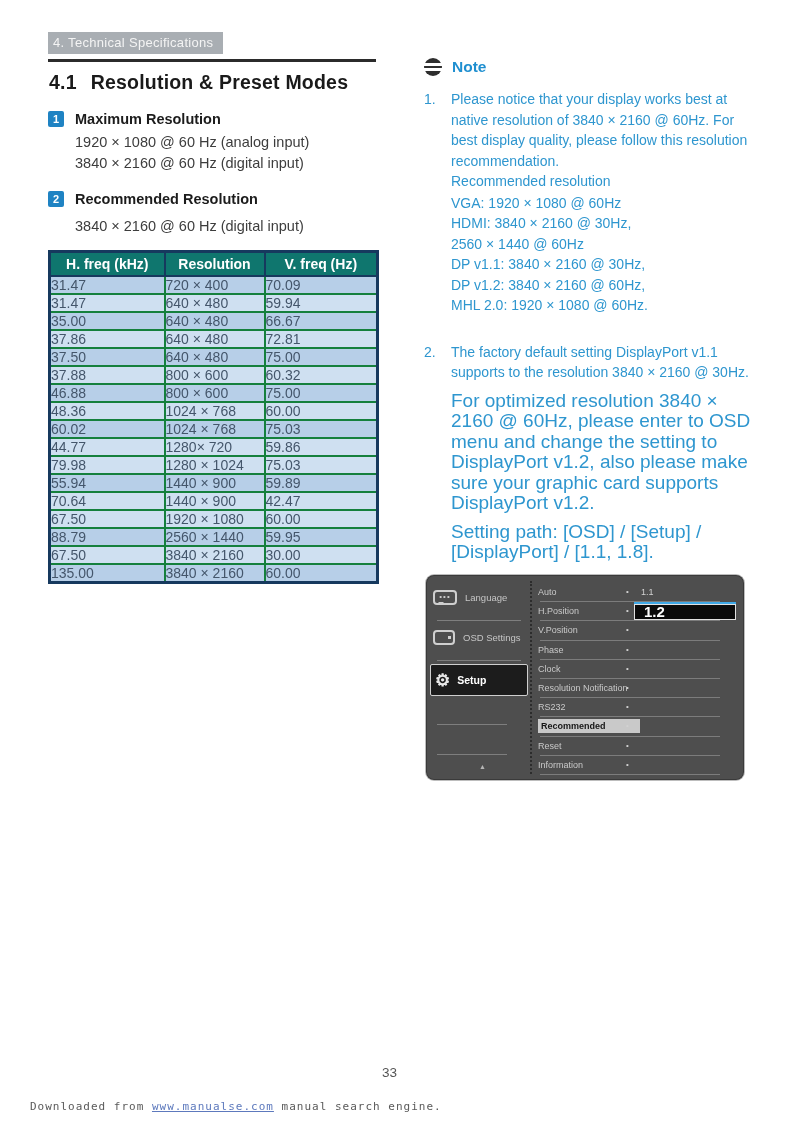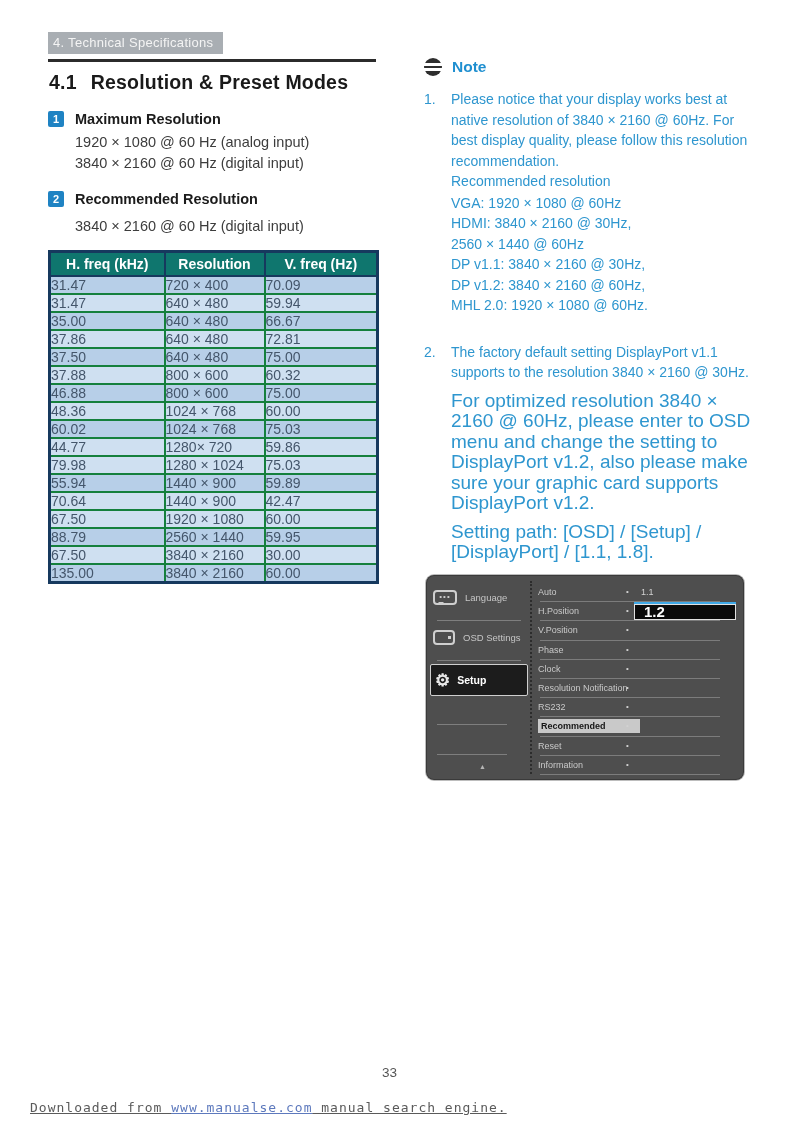--- a/index.html
+++ b/index.html
@@ -60,21 +60,21 @@
   .osd-row { position:relative; height:19.2px; font-size:9px; color:#c9c9c9; }
   .osd-row .lbl { position:absolute; left:0; top:2px; white-space:nowrap; }
   .osd-row .lbl.hl { background:#c9c9c9; color:#161616; padding:2px 34px 2px 3px; top:0; font-weight:bold; }
   .osd-row .rule { position:absolute; left:2px; bottom:2px; width:180px; border-bottom:1px solid #a3a3a3; opacity:.55; }
   .osd-row .blt { position:absolute; left:88px; top:2px; font-size:8px; color:#d2d2d2; }
   .osd-row .val { position:absolute; left:103px; top:2px; color:#d2d2d2; }
   .val-box { position:absolute; left:96px; top:0; width:102px; height:16px; background:#0b0b0b; border:1px solid #e2e2e2; box-shadow:0 -2px 0 #3fa9e8; color:#fff; font-weight:bold; font-size:15px; line-height:14px; padding-left:9px; }
 
   
   .page-number { position:absolute; left:382px; top:1065px; font-size:13.5px; color:#555; }
-  .footer-line { position:absolute; left:30px; top:1100px; font-family:"DejaVu Sans Mono", monospace; font-size:13px; color:#5a5a5a; letter-spacing:1px;text-decoration:underline; }
+  .footer-line { position:absolute; left:30px; top:1100px; font-family:"DejaVu Sans Mono", monospace; font-size:11px; color:#5a5a5a; letter-spacing:1px; }
   .footer-line a { color:#5d79bd; text-decoration:underline; }
 </style>
 </head>
 <body>
 
 <div class="page">
 
   <div class="left-col">
     <div class="header-badge">4. Technical Specifications</div>
     <div class="header-rule"></div>

